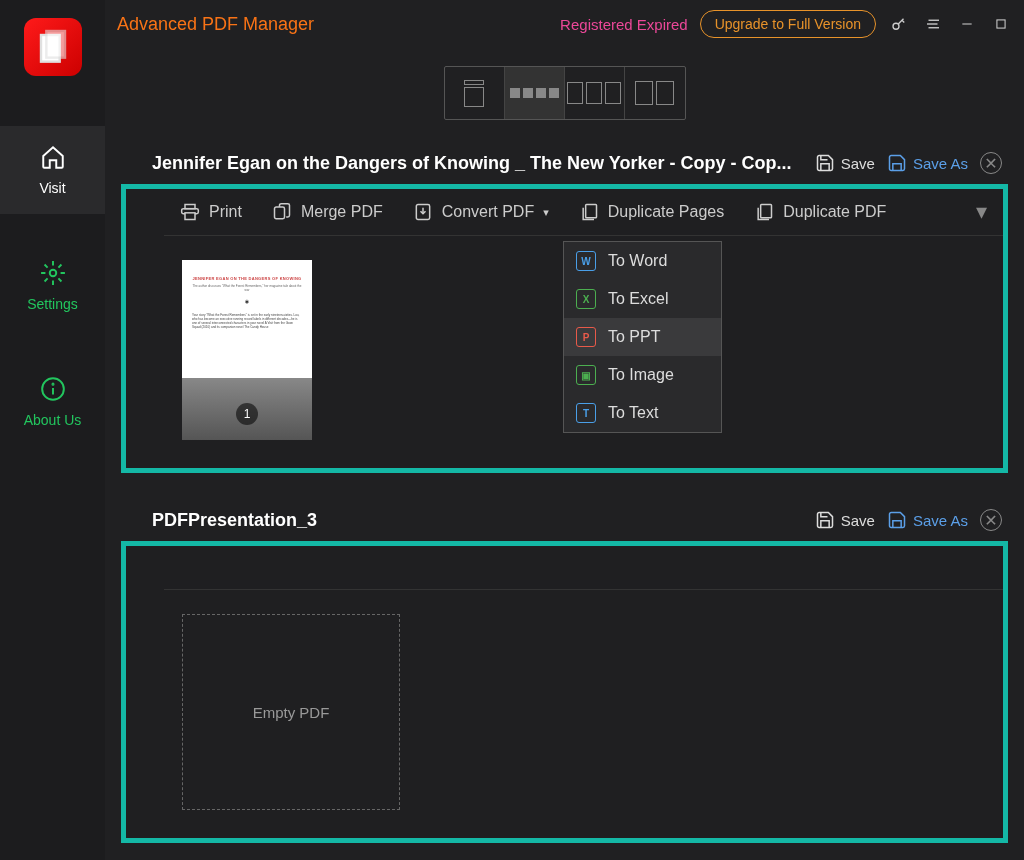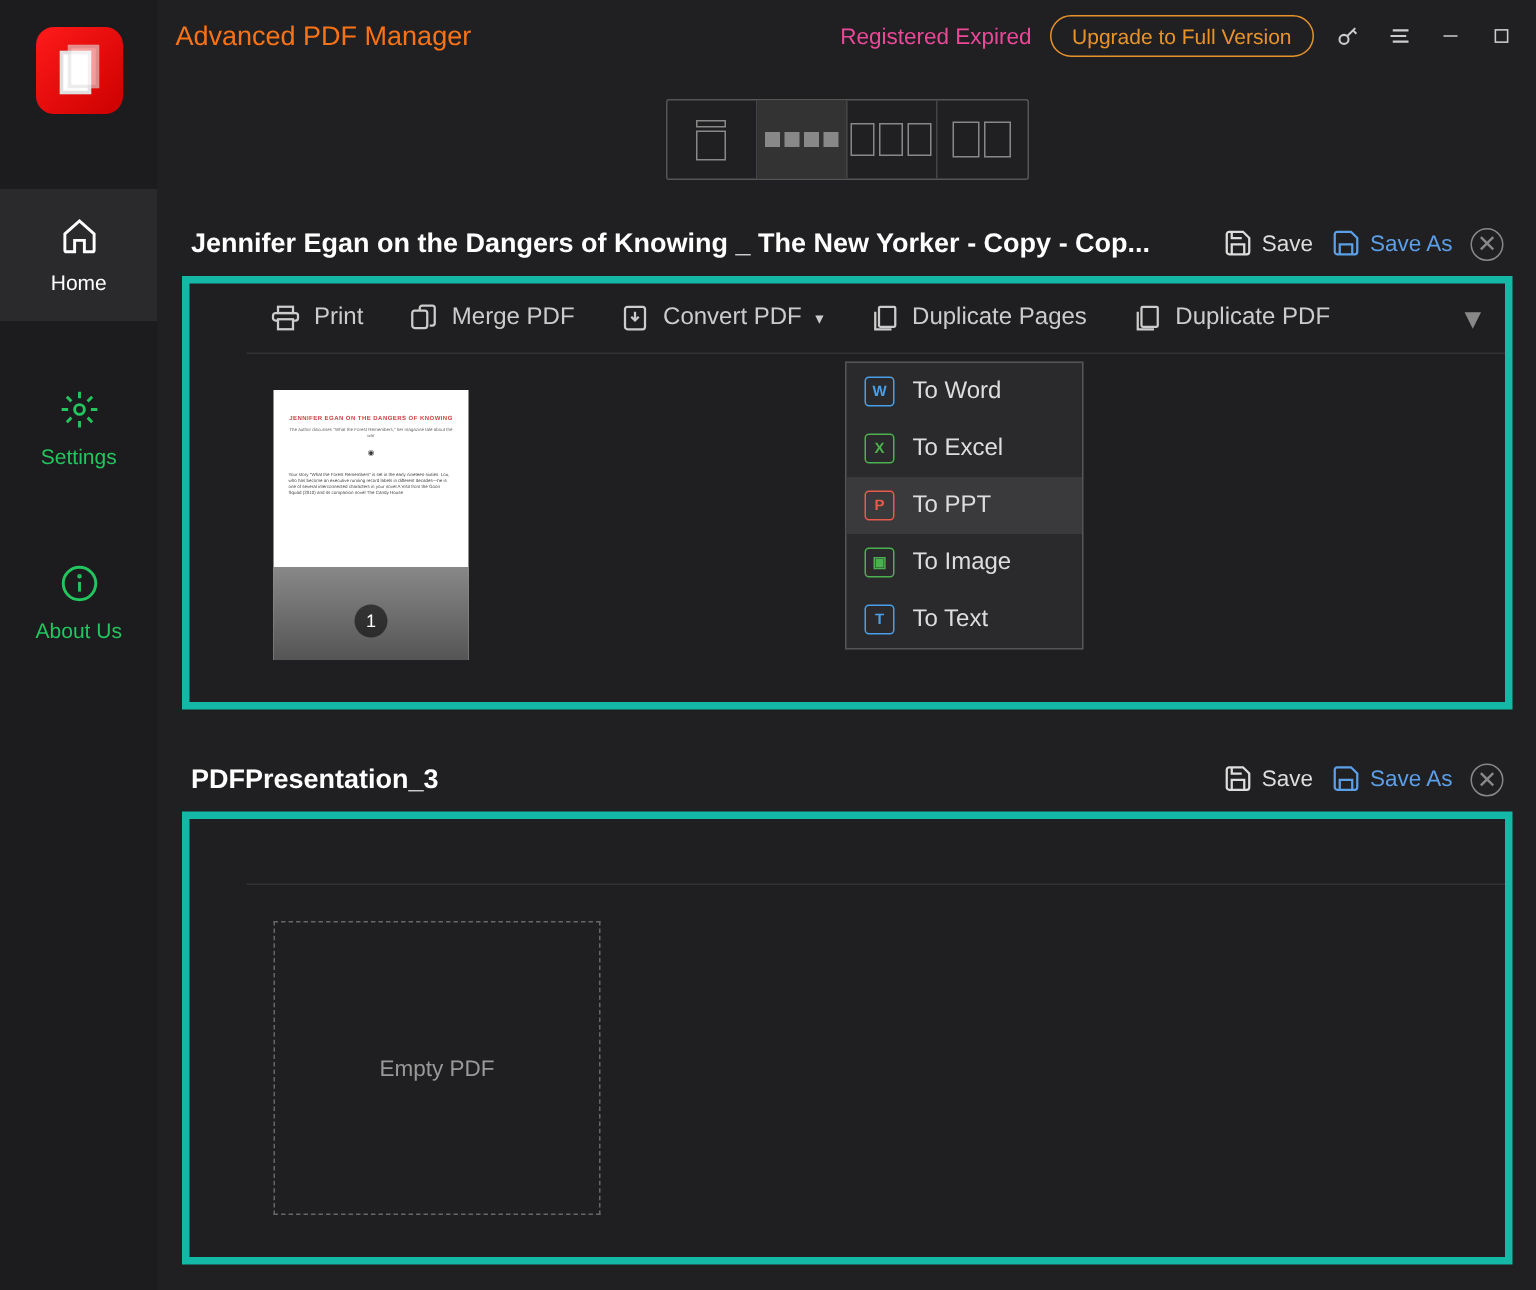--- a/index.html
+++ b/index.html
@@ -29,21 +29,21 @@
     .vs-box { border: 1px solid #555; display: flex; align-items: center; border-radius: 2px; }
     .vs-item { width: 60px; height: 52px; display: flex; align-items: center; justify-content: center; cursor: pointer; border-right: 1px solid #444; }
     .vs-item:last-child { border-right: none; }
     .vs-item.active { background: #333; }
     .vs-cells { display: flex; gap: 3px; }
     .cell { width: 10px; height: 10px; background: #888; }
     .cell.lg { width: 16px; height: 22px; border: 1px solid #888; background: none; }
 
     
     .content { flex: 1; padding: 0 16px; overflow-y: auto; }
-    .doc-header { display: flex; align-items: flex-start; padding: 10px 6px; gap: 12px; }
+    .doc-header { display: flex; align-items: center; padding: 10px 6px; gap: 12px; margin-left: 25px; }
     .doc-title { font-size: 18px; font-weight: 700; color: #fff; flex: 1; white-space: nowrap; overflow: hidden; text-overflow: ellipsis; }
     .hdr-btn { display: flex; align-items: center; gap: 6px; color: #ddd; font-size: 15px; cursor: pointer; }
     .hdr-btn.blue { color: #5b9fe8; }
     .close-circle { width: 22px; height: 22px; border: 1.5px solid #888; border-radius: 50%; display: flex; align-items: center; justify-content: center; color: #888; cursor: pointer; }
 
     .doc-panel { border: 5px solid #14b8a6; background: #1f1f21; margin-bottom: 26px; padding-left: 38px; }
     .toolbar { display: flex; align-items: center; padding: 10px 16px; gap: 30px; border-bottom: 1px solid #333; position: relative; }
     .tool-btn { display: flex; align-items: center; gap: 9px; color: #ccc; font-size: 16px; cursor: pointer; }
     .tool-chevron { font-size: 11px; }
     .tool-menu-btn { margin-left: auto; color: #888; font-size: 22px; cursor: pointer; }
@@ -77,21 +77,21 @@
   <div class="logo">
     <svg viewBox="0 0 24 28">
         <rect x="3" y="5" width="14" height="20" fill="#fff"></rect>
         <rect x="7" y="2" width="14" height="20" fill="#fff" opacity="0.6"></rect>
       </svg>
   </div>
   <div class="nav-item active">
     <svg viewBox="0 0 24 24">
         <path d="M3 11l9-8 9 8v10a1 1 0 01-1 1h-5v-7h-6v7H4a1 1 0 01-1-1z"></path>
       </svg>
-    <span>Home</span>
+    <span>Visit</span>
   </div>
   <div class="nav-item" style="margin-top:28px">
     <svg viewBox="0 0 24 24">
         <circle cx="12" cy="12" r="3"></circle>
         <path d="M12 1v4M12 19v4M4.2 4.2l2.8 2.8M17 17l2.8 2.8M1 12h4M19 12h4M4.2 19.8L7 17M17 7l2.8-2.8"></path>
       </svg>
     <span>Settings</span>
   </div>
   <div class="nav-item" style="margin-top:28px">
     <svg viewBox="0 0 24 24">

